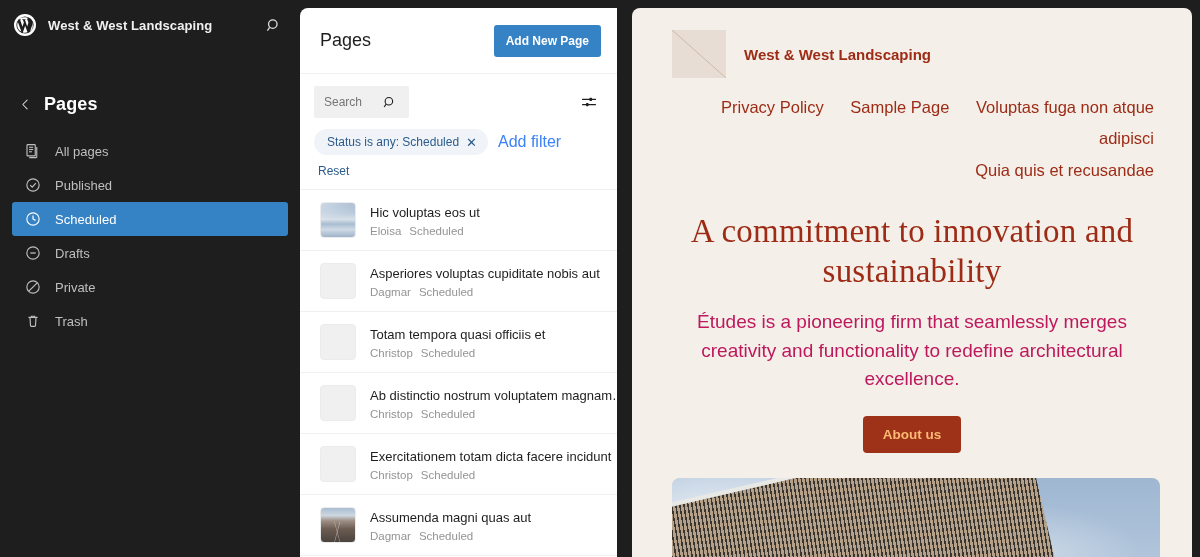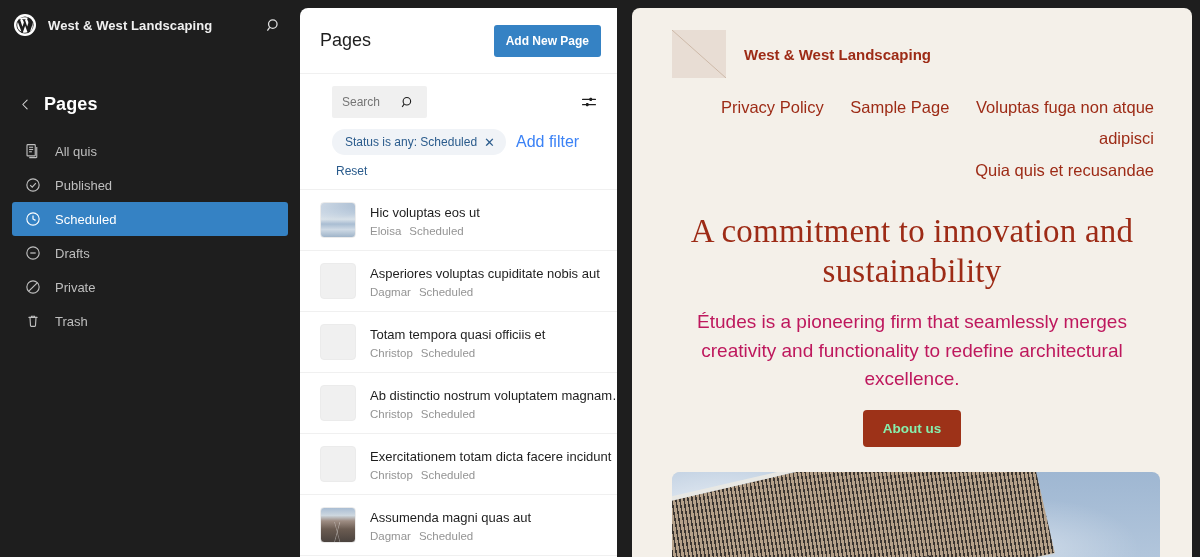--- a/index.html
+++ b/index.html
@@ -94,21 +94,21 @@
   .list-head-title { font-size: 18px; font-weight: 400; color: #1e1e1e; }
   .add-new-btn {
     background: #3582c4; color: #ffffff;
     font-size: 12px; font-weight: 600;
     border: none; border-radius: 3px;
     padding: 9px 12px;
     cursor: pointer; white-space: nowrap;
     font-family: "Liberation Sans", sans-serif;
   }
 
-  .filters-area { padding: 12px 16px 10px 32px; border-bottom: 1px solid #f0f0f0; }
+  .filters-area { padding: 12px 16px 10px 14px; border-bottom: 1px solid #f0f0f0; }
   .search-row { display: flex; align-items: center; justify-content: space-between; gap: 10px; }
   .search-box {
     background: #f0f0f0; border-radius: 2px;
     height: 32px; width: 95px;
     display: flex; align-items: center;
     padding: 0 8px 0 10px;
     gap: 6px; cursor: text;
   }
   .search-box input {
     border: none; background: transparent; outline: none;
@@ -205,22 +205,22 @@
   .pv-h1 {
     font-family: "Liberation Serif", serif;
     font-size: 33px; line-height: 1.2; color: #9d2b16;
     font-weight: 400; letter-spacing: 0.2px;
   }
   .pv-sub {
     margin-top: 17px; font-size: 19px; line-height: 1.5;
     color: #be185d; padding: 0 18px; text-align: center;
   }
   .pv-cta {
-    margin-top: 16px; display: inline-block;
-    background: #9d3218; color: #86efac;
+    margin-top: 22px; display: inline-block;
+    background: #9d3218; color: #fdba74;
     font-size: 13.5px; font-weight: 700;
     padding: 11px 20px; border-radius: 4px;
     border: none; cursor: pointer;
     font-family: "Liberation Sans", sans-serif;
   }
   .pv-photo {
     margin: 25px 32px 0 40px; height: 220px;
     border-radius: 8px; overflow: hidden;
     position: relative;
     background: linear-gradient(to bottom, #9fb7d2 0%, #b5c8dd 45%, #c6d5e4 100%);
@@ -290,21 +290,21 @@
       <div class="nav-item">
         <span class="nav-icon">
           <svg viewBox="0 0 24 24" fill="none" stroke="currentColor" stroke-width="1.5" aria-hidden="true">
             <rect x="4" y="3.5" width="11" height="15" rx="1"></rect>
             <line x1="6.8" y1="7" x2="12.2" y2="7"></line>
               <line x1="6.8" y1="10" x2="12.2" y2="10"></line>
               <line x1="6.8" y1="13" x2="10.5" y2="13"></line>
             <path d="M17 6.5v13.5a.8.8 0 0 1-.8.8H7"></path>
           </svg>
         </span>
-        <span>All quis</span>
+        <span>All pages</span>
       </div>
 
       <div class="nav-item">
         <span class="nav-icon">
           <svg viewBox="0 0 24 24" fill="none" stroke="currentColor" stroke-width="1.5" aria-hidden="true">
             <circle cx="12" cy="12" r="8.2"></circle>
               <polyline points="8.3,12.2 11,14.8 15.8,9.6" stroke-width="1.6"></polyline>
           </svg>
         </span>
         <span>Published</span>

